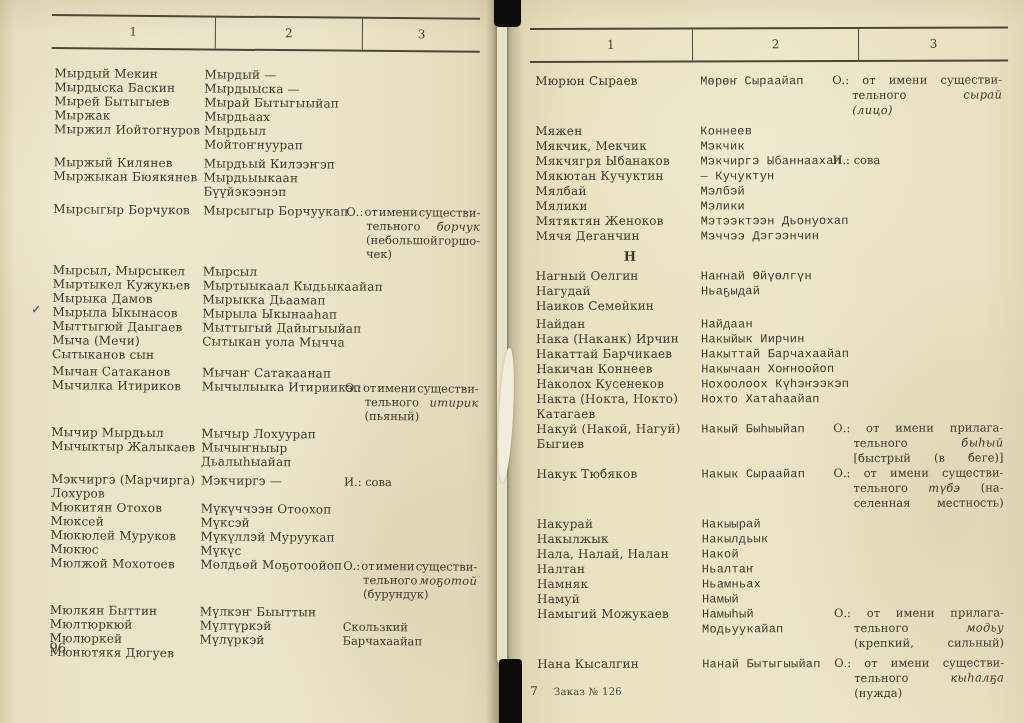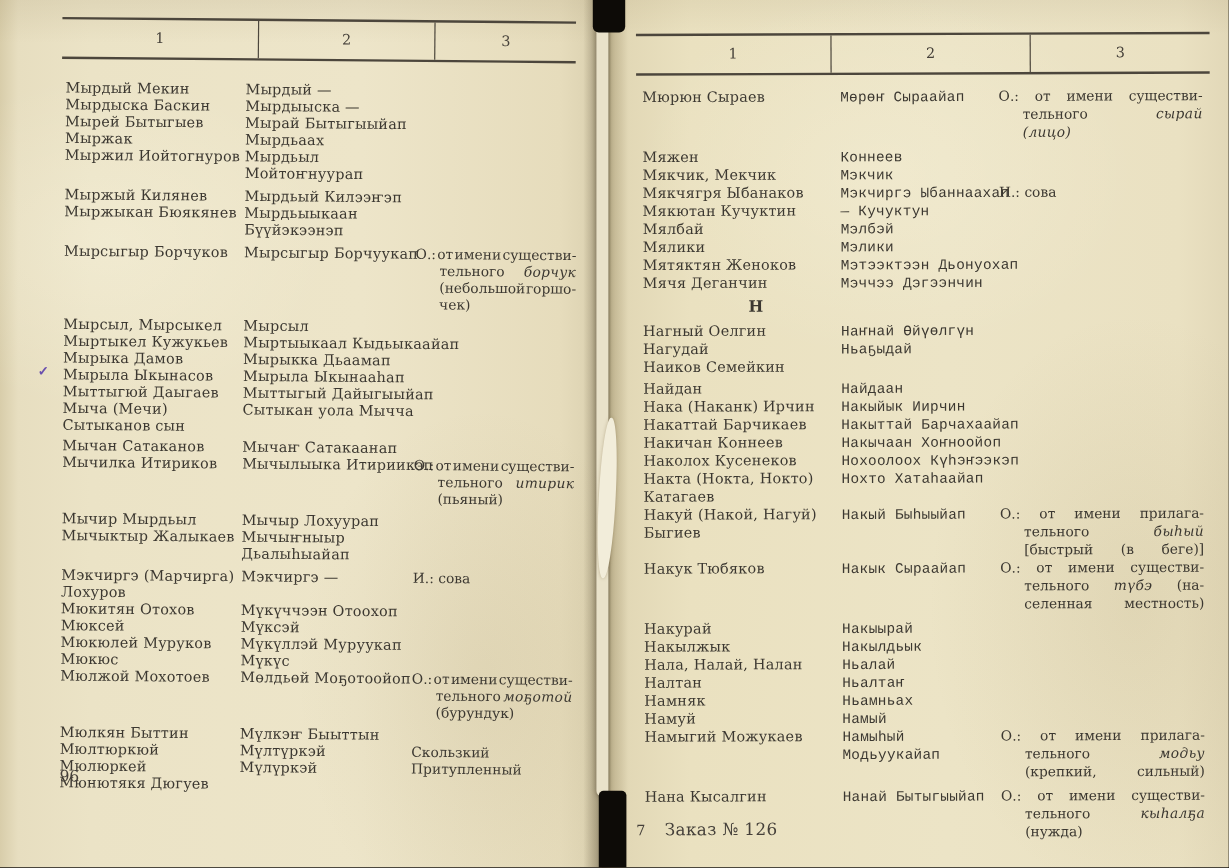--- a/index.html
+++ b/index.html
@@ -61,21 +61,21 @@
   .c3.ind{padding-left:20px;box-sizing:border-box;}
   .c3 i{letter-spacing:.3px;}
   .chk{position:absolute;left:-21px;top:-2px;color:#6a4fae;font-size:11px;font-weight:700;}
   .section{font-weight:700;font-size:13px;letter-spacing:1px;margin:6px 0 5px 88px;}
 
   
   .pagenum{position:absolute;font-size:13px;color:#45403a;}
   .pn-l{left:55px;top:640px;}
   .pn-r{left:480px;top:683px;margin-top:40px;}
   .imprint{position:absolute;left:26px;top:684px;font-size:12px;color:#45403a;display:flex;align-items:baseline;}
-  .imprint .order{font-size:14px;margin-left:16px;letter-spacing:.3px;}
+  .imprint .order{font-size:10px;margin-left:16px;letter-spacing:.3px;}
 </style>
 </head>
 <body>
 
 <div class="stage">
 
   <div class="page left">
     <div class="tilt-l">
       <div class="colhead ch-l">
         <div class="ch w1">1</div>
@@ -296,21 +296,21 @@
             <div class="c3">&nbsp;</div>
           </div>
           <div class="row">
             <div class="c1"><span>Мюлтюркюй</span></div>
             <div class="c2">Мүлтүркэй</div>
             <div class="c3"><span>Скользкий</span></div>
           </div>
           <div class="row">
             <div class="c1"><span>Мюлюркей</span></div>
             <div class="c2">Мүлүркэй</div>
-            <div class="c3"><span>Притупленный</span></div>
+            <div class="c3"><span>Барчахаайап</span></div>
           </div>
           <div class="row">
             <div class="c1"><span>Мюнютякя Дюгуев</span></div>
             <div class="c2">&nbsp;</div>
             <div class="c3">&nbsp;</div>
           </div>
         </div>
       <div class="pagenum pn-l">96</div>
     </div>
   </div>
@@ -496,21 +496,21 @@
             <div class="c2">Накыырай</div>
             <div class="c3">&nbsp;</div>
           </div>
           <div class="row">
             <div class="c1"><span>Накылжык</span></div>
             <div class="c2">Накылдьык</div>
             <div class="c3">&nbsp;</div>
           </div>
           <div class="row">
             <div class="c1"><span>Нала, Налай, Налан</span></div>
-            <div class="c2">Ньалай</div>
+            <div class="c2">Накой</div>
             <div class="c3">&nbsp;</div>
           </div>
           <div class="row">
             <div class="c1"><span>Налтан</span></div>
             <div class="c2">Ньалтаҥ</div>
             <div class="c3">&nbsp;</div>
           </div>
           <div class="row">
             <div class="c1"><span>Намняк</span></div>
             <div class="c2">Ньамньах</div>

